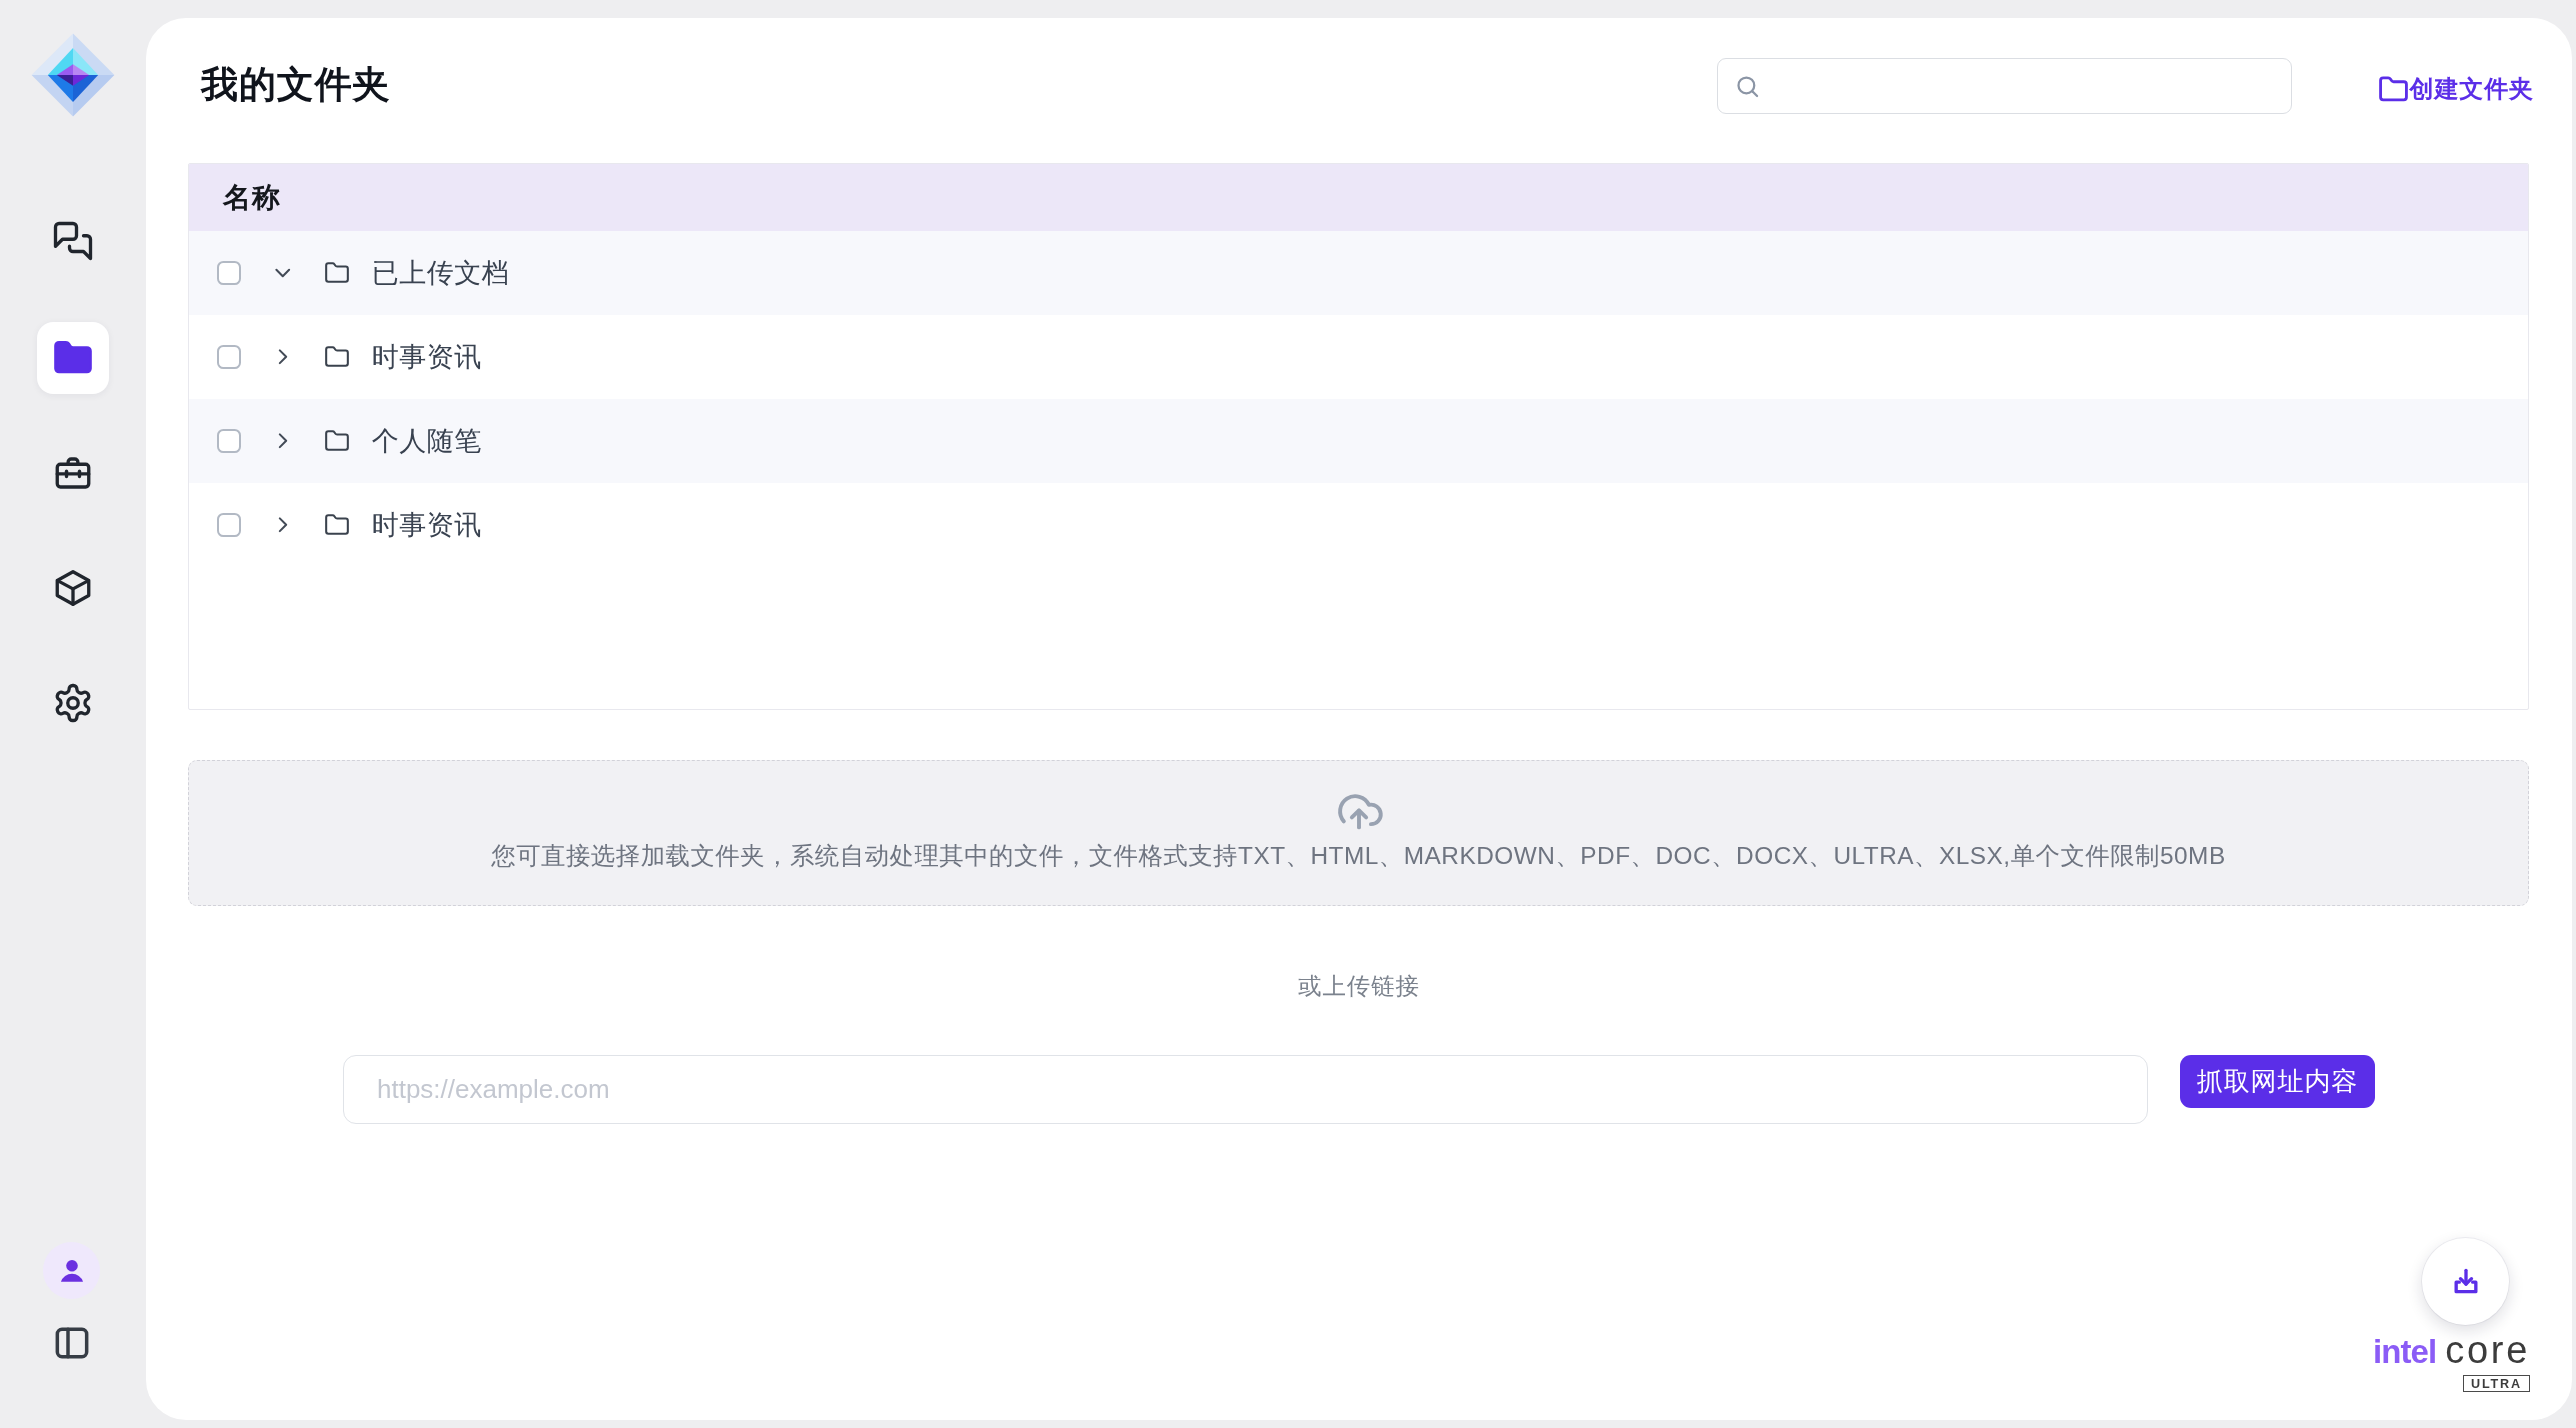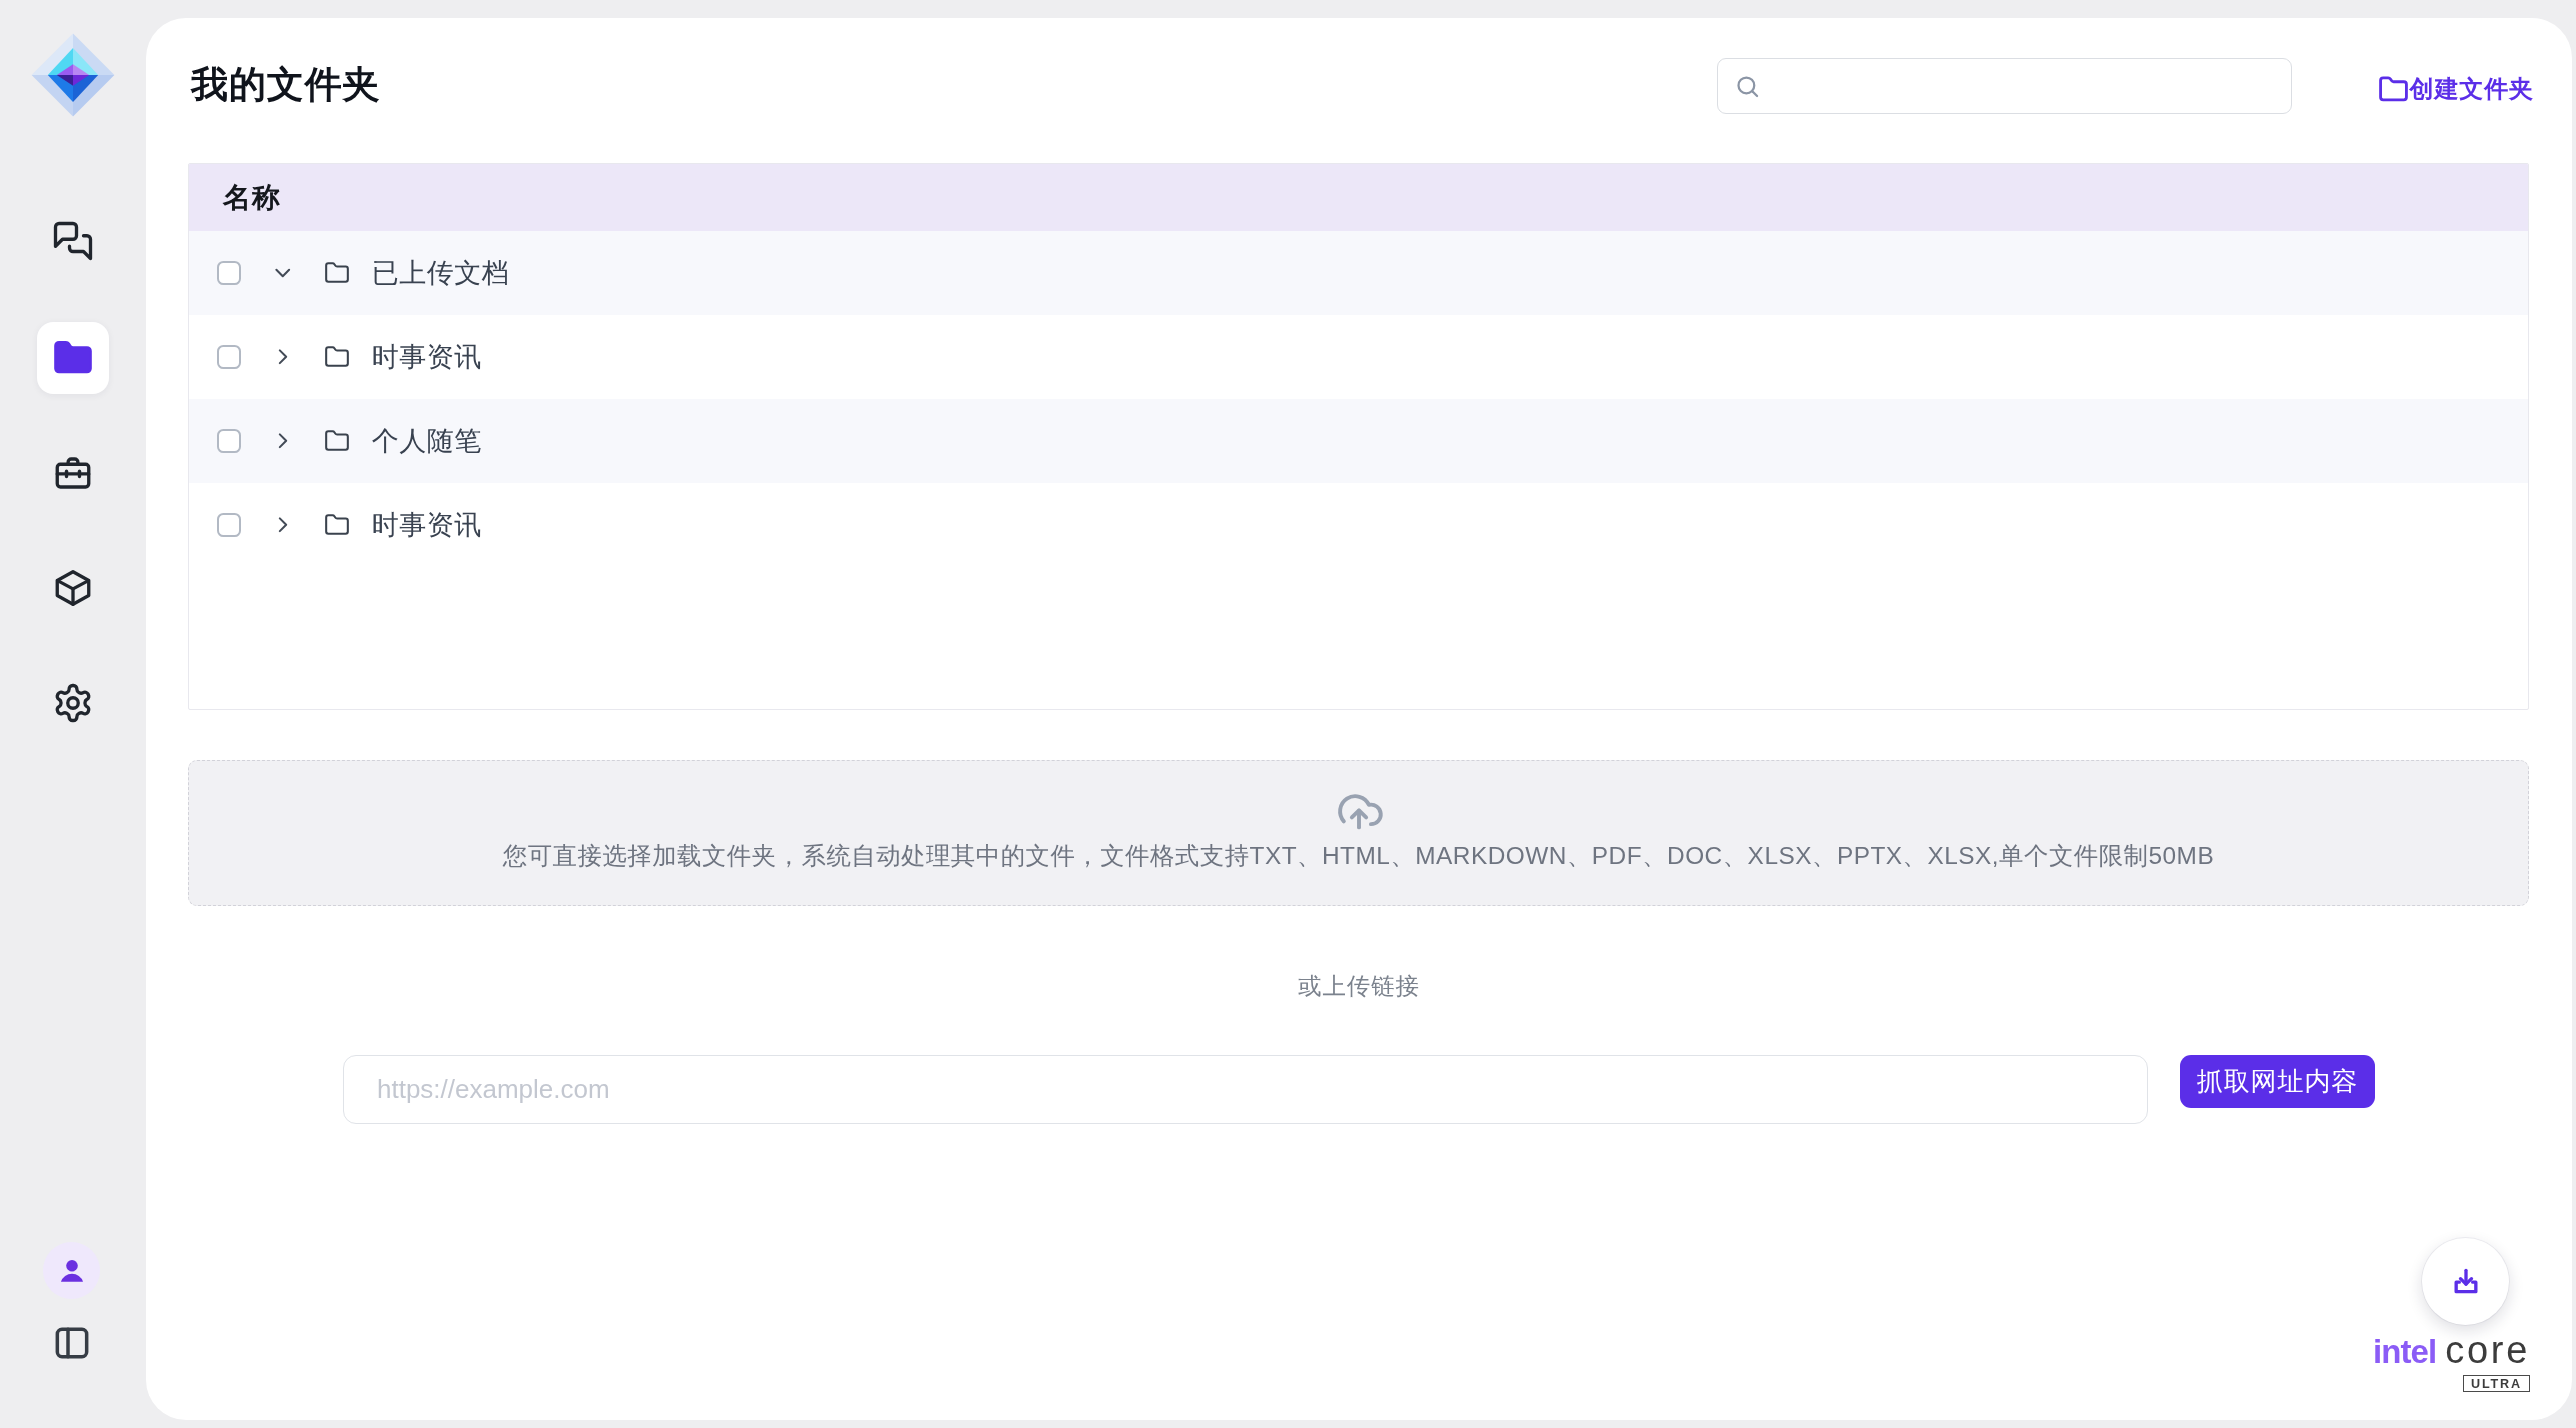--- a/index.html
+++ b/index.html
@@ -35,21 +35,21 @@
     position:absolute; left:52px; top:1323px; width:40px; height:40px;
     display:flex; align-items:center; justify-content:center; color:#363c45;
   }
 
   
   .panel {
     position:absolute; left:146px; top:18px; width:2426px; height:1402px;
     background:#ffffff; border-radius:40px;
   }
   .page-title {
-    position:absolute; left:45px; top:45px;
+    position:absolute; left:55px; top:45px;
     font-size:37px; line-height:43px; font-weight:700; color:#10141c;
     letter-spacing:0.9px;
   }
   .search-box {
     position:absolute; left:1571px; top:40px; width:575px; height:56px;
     background:#fff; border:1.8px solid #dbdee3; border-radius:9px;
     display:flex; align-items:center; padding:0 16.3px; gap:12.6px;
   }
   .search-box input {
     border:none; outline:none; flex:1; font-size:25px; color:#333;
@@ -314,21 +314,21 @@
 
   <div class="upload-zone">
     <span class="cloud">
       <svg width="52" height="52" viewBox="0 0 24 24" fill="none" stroke-linecap="round" stroke-linejoin="round">
         <path d="M17.5 19a4.5 4.5 0 1 0-.9-8.9A7 7 0 1 0 5 17.7" stroke="currentColor" stroke-width="1.8"></path>
         <path d="M12 20.5v-7.6" stroke="#f1f1f4" stroke-width="5"></path>
         <path d="M12 20.5v-7.6" stroke="currentColor" stroke-width="1.8"></path>
         <path d="m8.7 15.9 3.3-3.3 3.3 3.3" stroke="currentColor" stroke-width="1.8"></path>
       </svg>
     </span>
-    <div class="upload-hint">您可直接选择加载文件夹，系统自动处理其中的文件，文件格式支持TXT、HTML、MARKDOWN、PDF、DOC、XLSX、PPTX、XLSX,单个文件限制50MB</div>
+    <div class="upload-hint">您可直接选择加载文件夹，系统自动处理其中的文件，文件格式支持TXT、HTML、MARKDOWN、PDF、DOC、DOCX、ULTRA、XLSX,单个文件限制50MB</div>
   </div>
 
   <div class="or-link">或上传链接</div>
 
   <input class="url-input" type="text" placeholder="https://example.com" style="">
   <button class="fetch-btn">抓取网址内容</button>
 
   <div class="download-fab">
     <span>
       <svg width="40" height="40" viewBox="0 0 24 24" fill="none" stroke="currentColor" stroke-width="2" stroke-linecap="round" stroke-linejoin="round">

